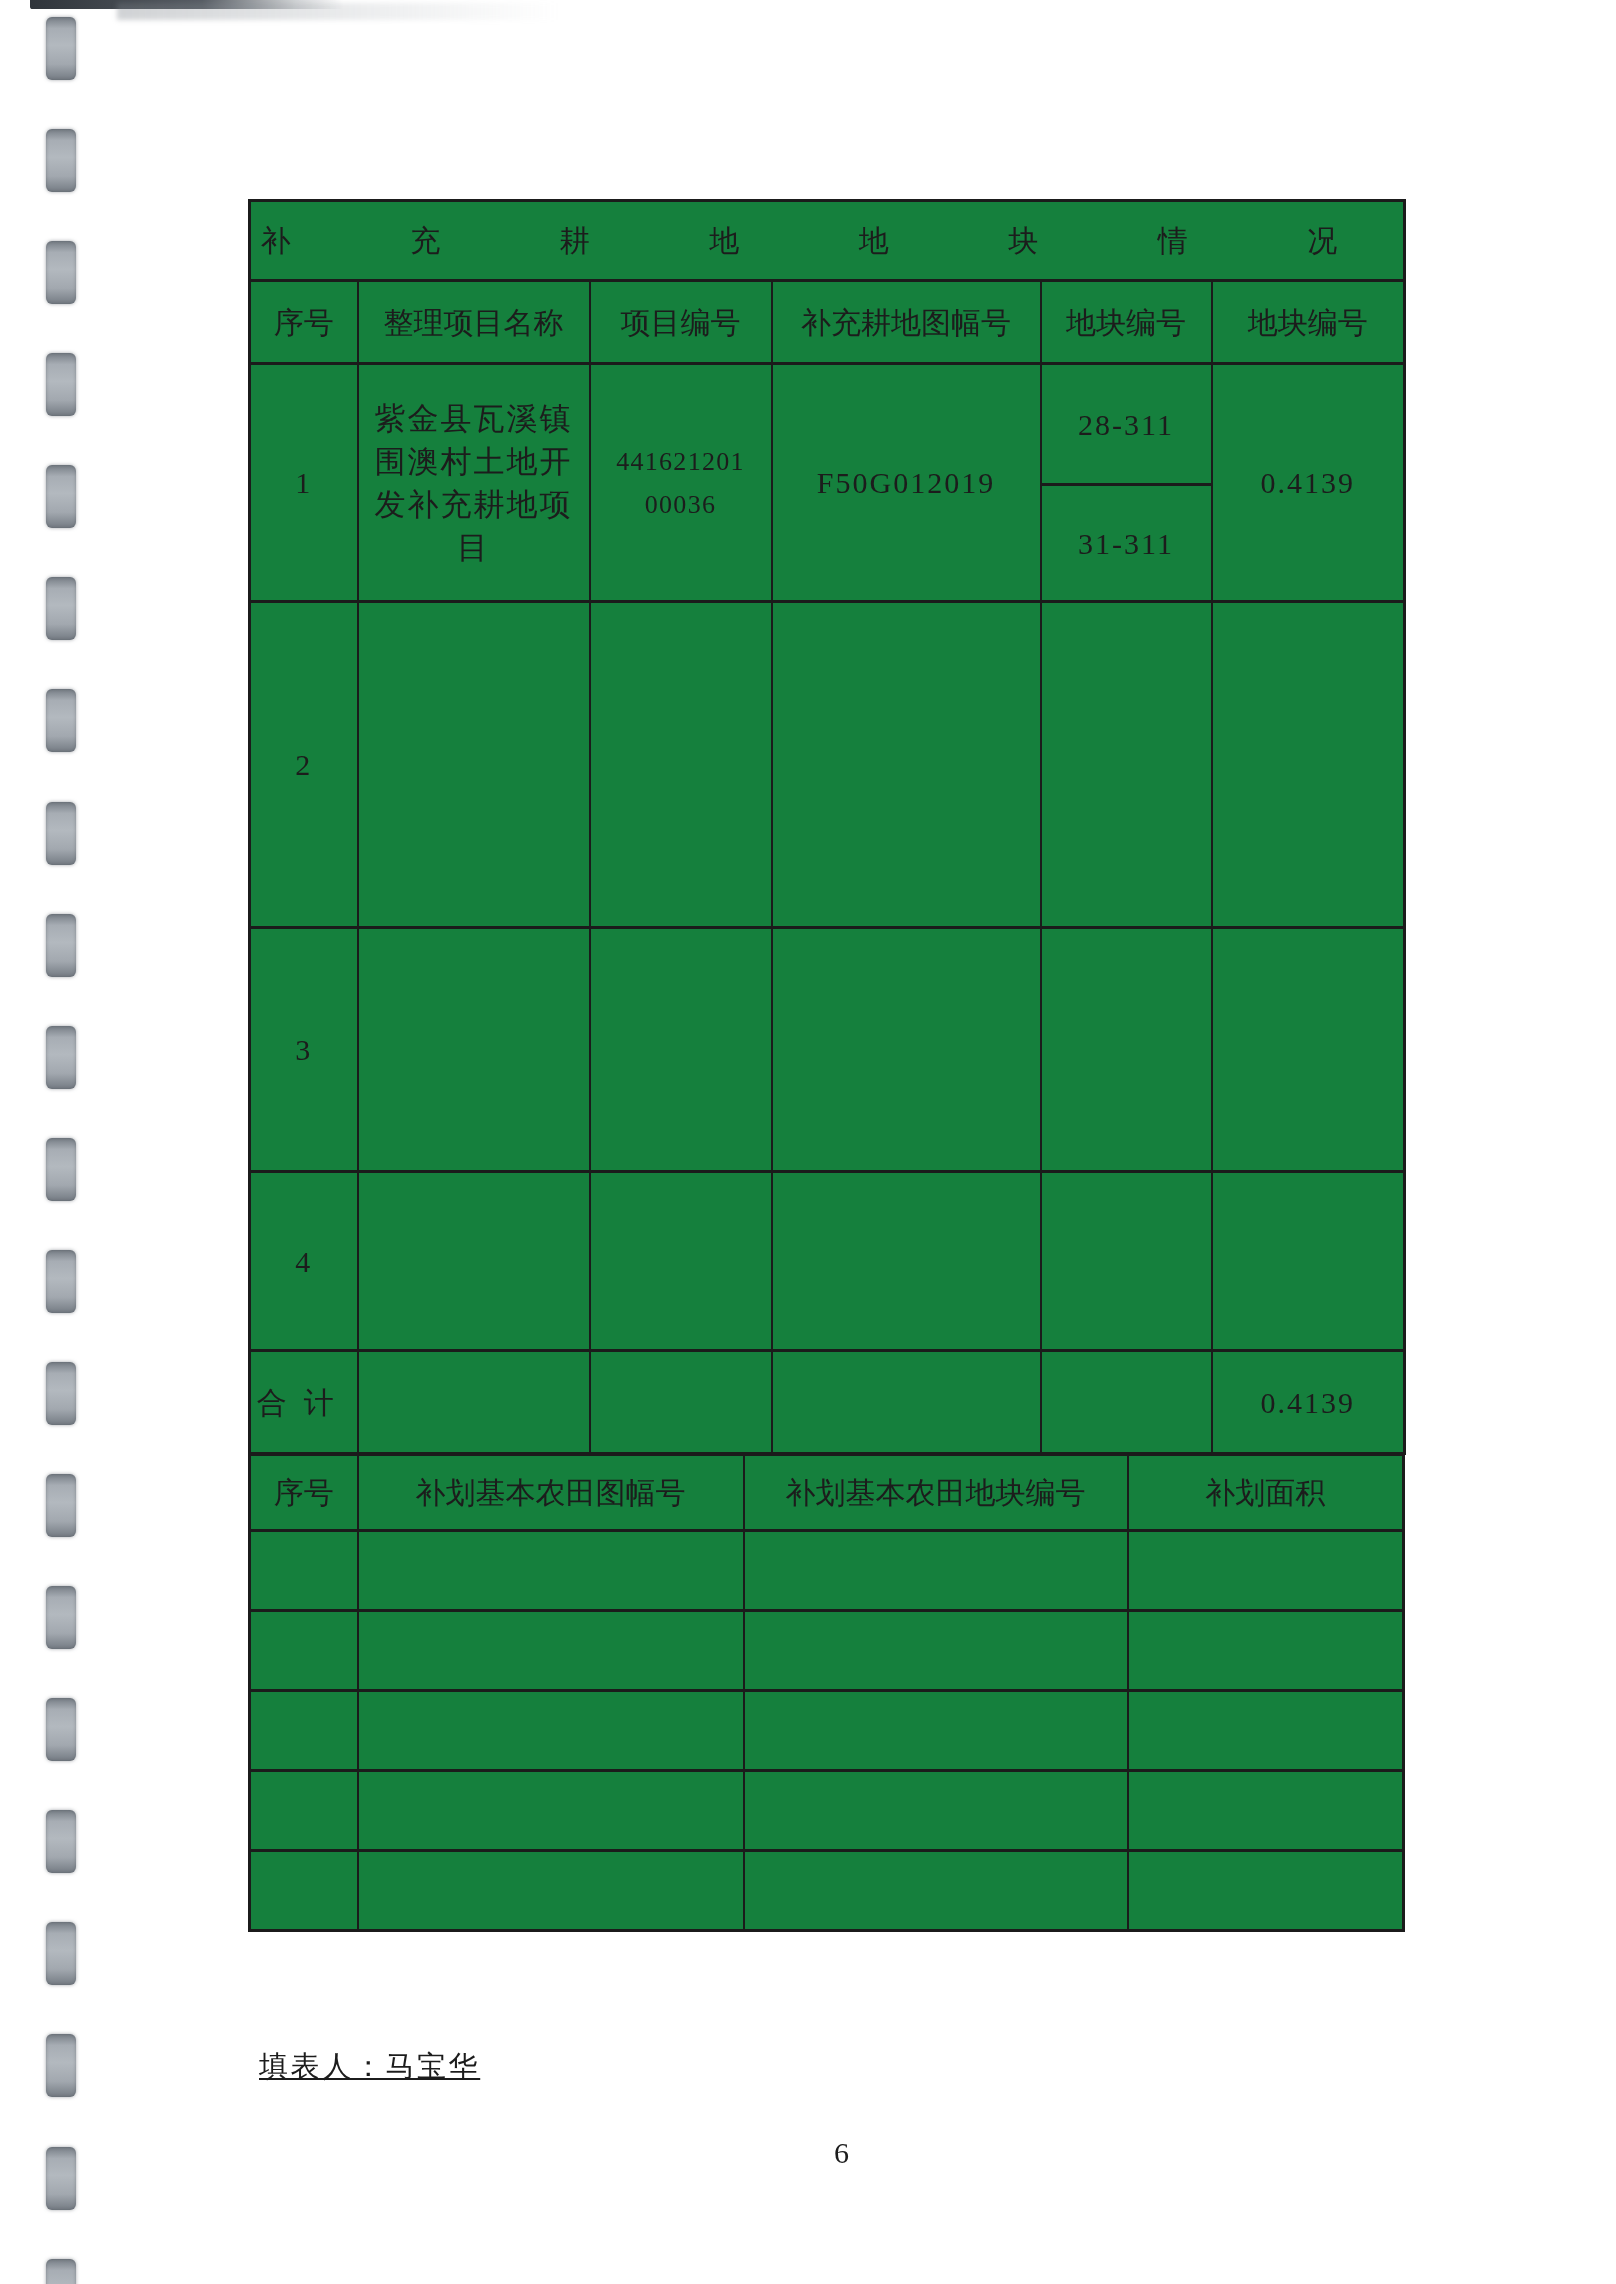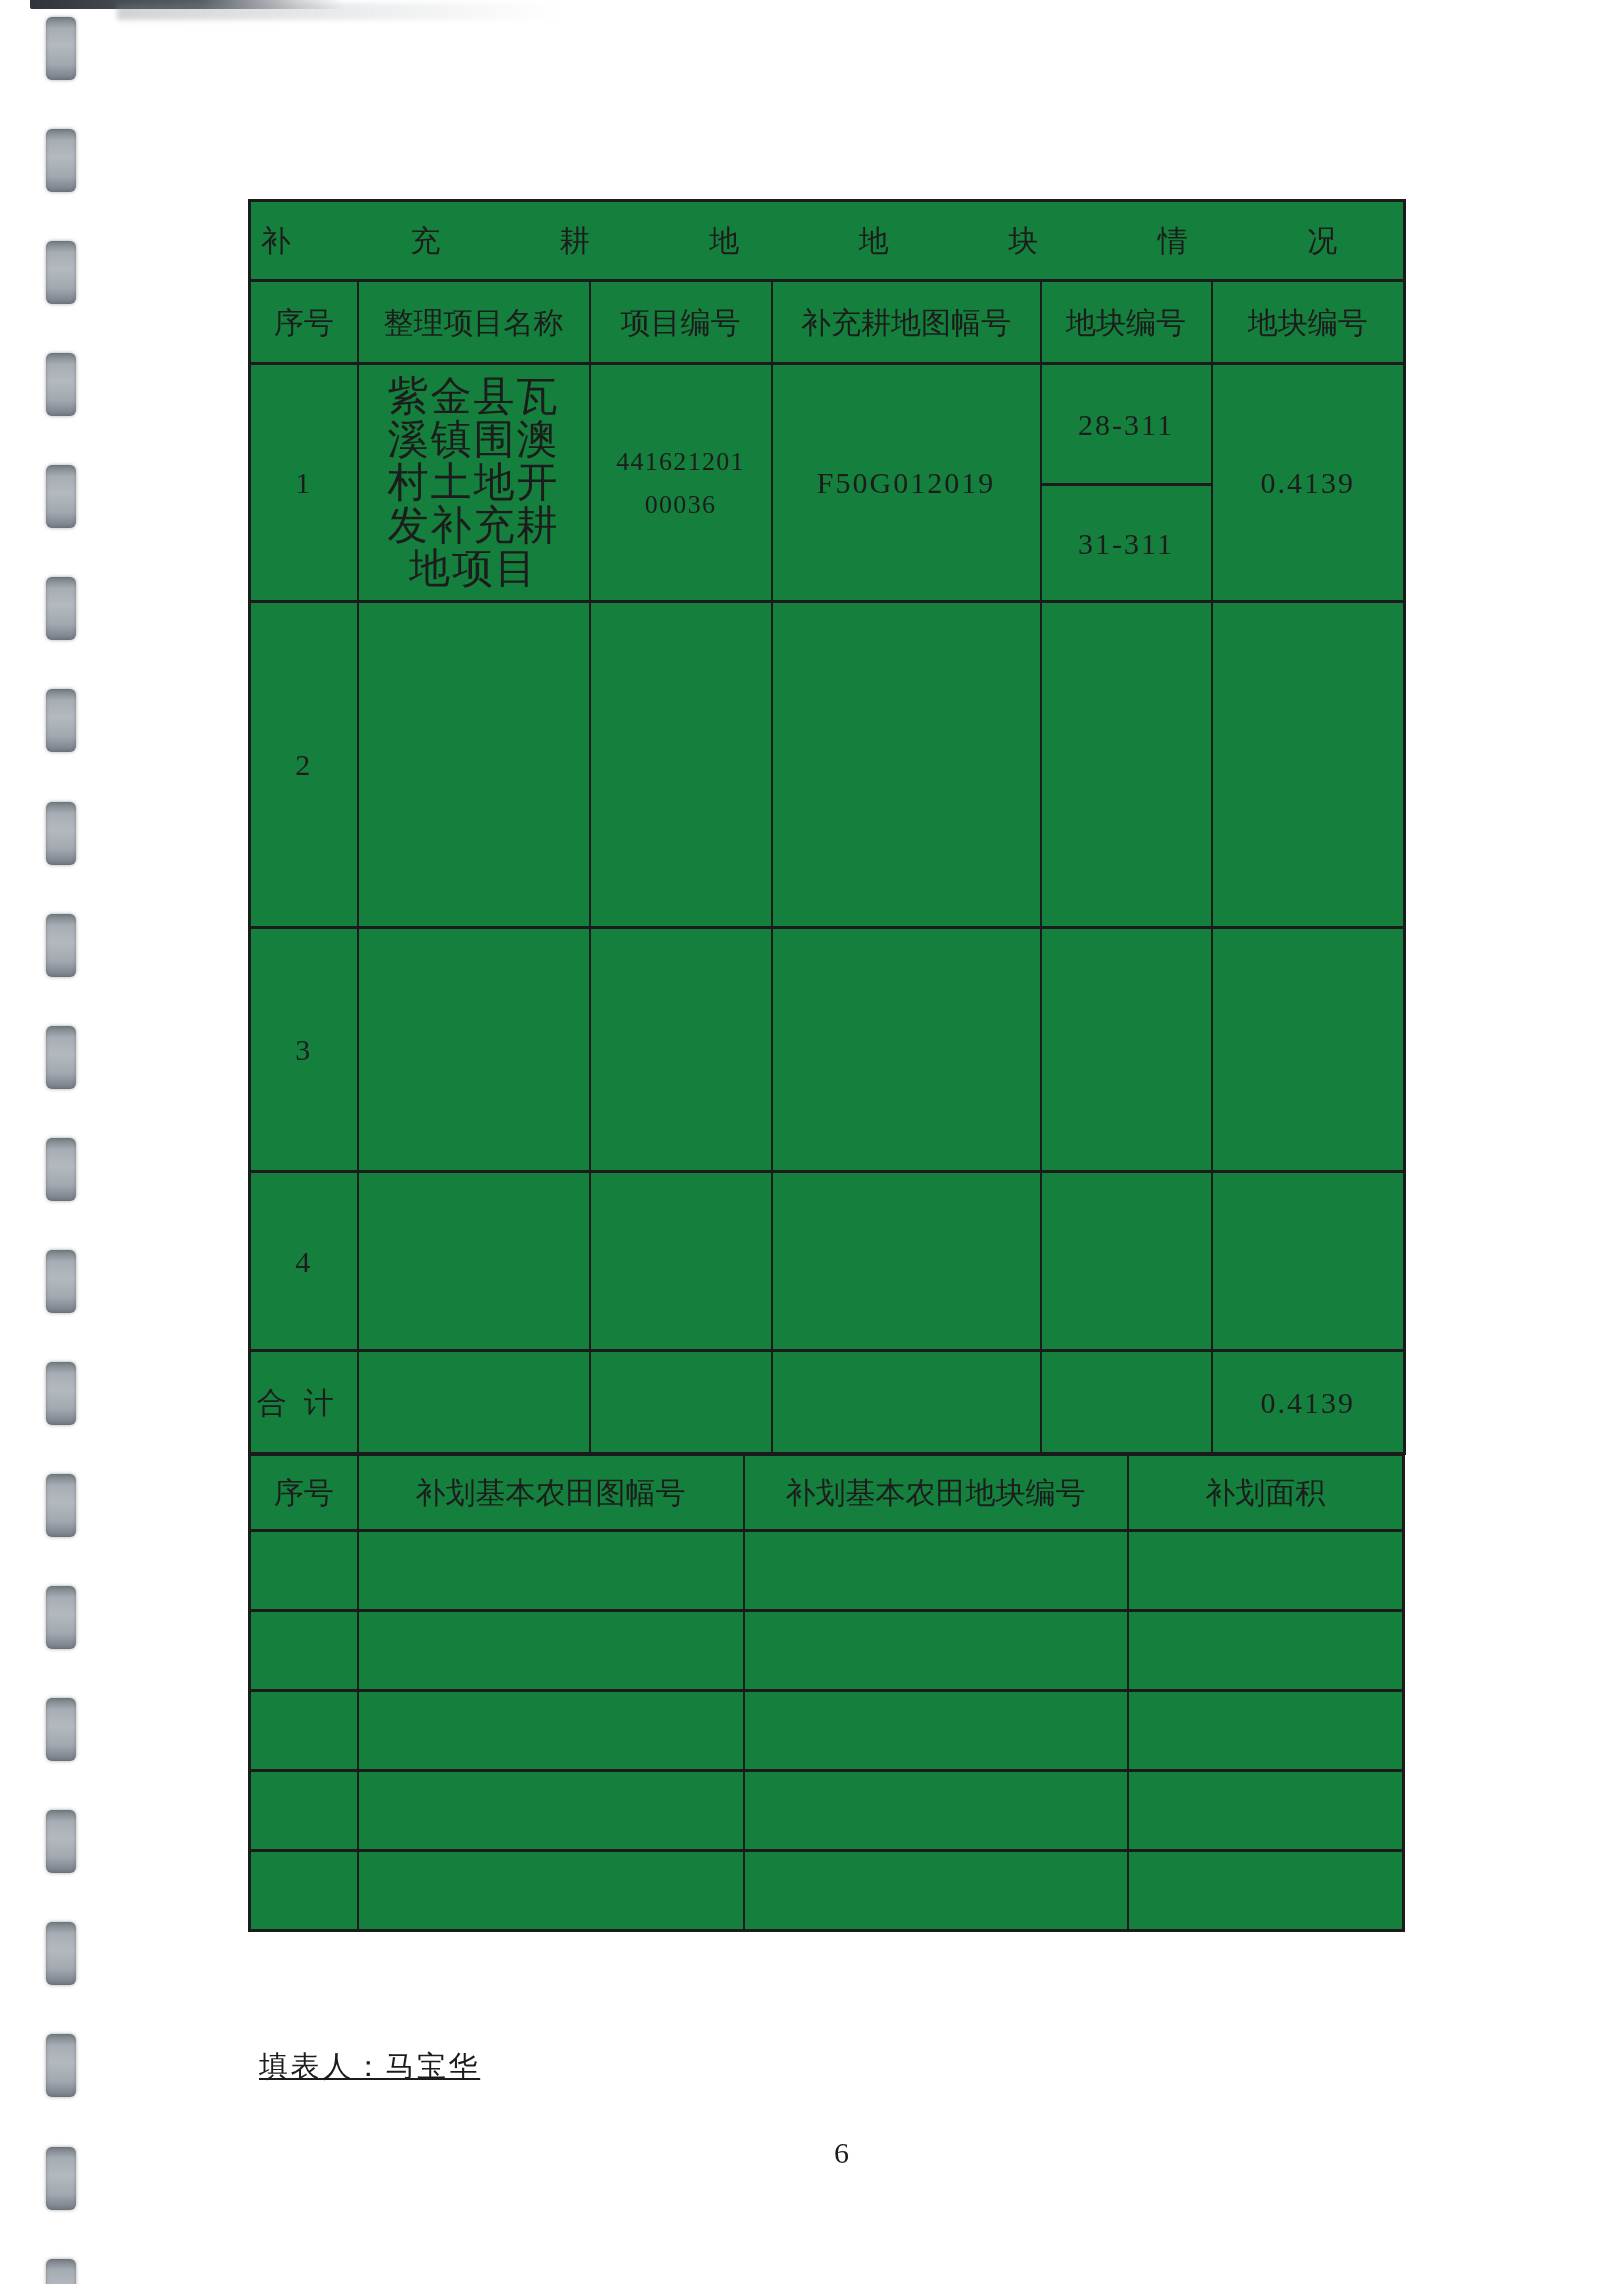--- a/index.html
+++ b/index.html
@@ -41,21 +41,21 @@
   .t1{top:199px;}
   .t2{top:1453px;}
   .title-cell{
     font-size:33px;letter-spacing:56px;padding-left:56px;
     font-weight:normal;
   }
   .t2 .title-cell{letter-spacing:40px;padding-left:40px;}
   .head-cell{font-size:31px;}
   .num{letter-spacing:2px;}
   .name-inner{
-    display:inline-block;width:199px;font-size:41px;line-height:43px;
+    display:inline-block;width:199px;font-size:31px;line-height:43px;
     letter-spacing:2px;text-align:center;
   }
   .code-line{font-size:26px;line-height:43px;letter-spacing:1.3px;}
   .plot-a{border-bottom-width:2px;}
   .plot-b{border-top-width:2px;}
   .total-label{font-size:31px;letter-spacing:17px;padding-left:17px;}
   
   .filler{
     position:absolute;left:259px;top:2047px;
     font-size:29px;letter-spacing:2.6px;text-decoration:underline;

